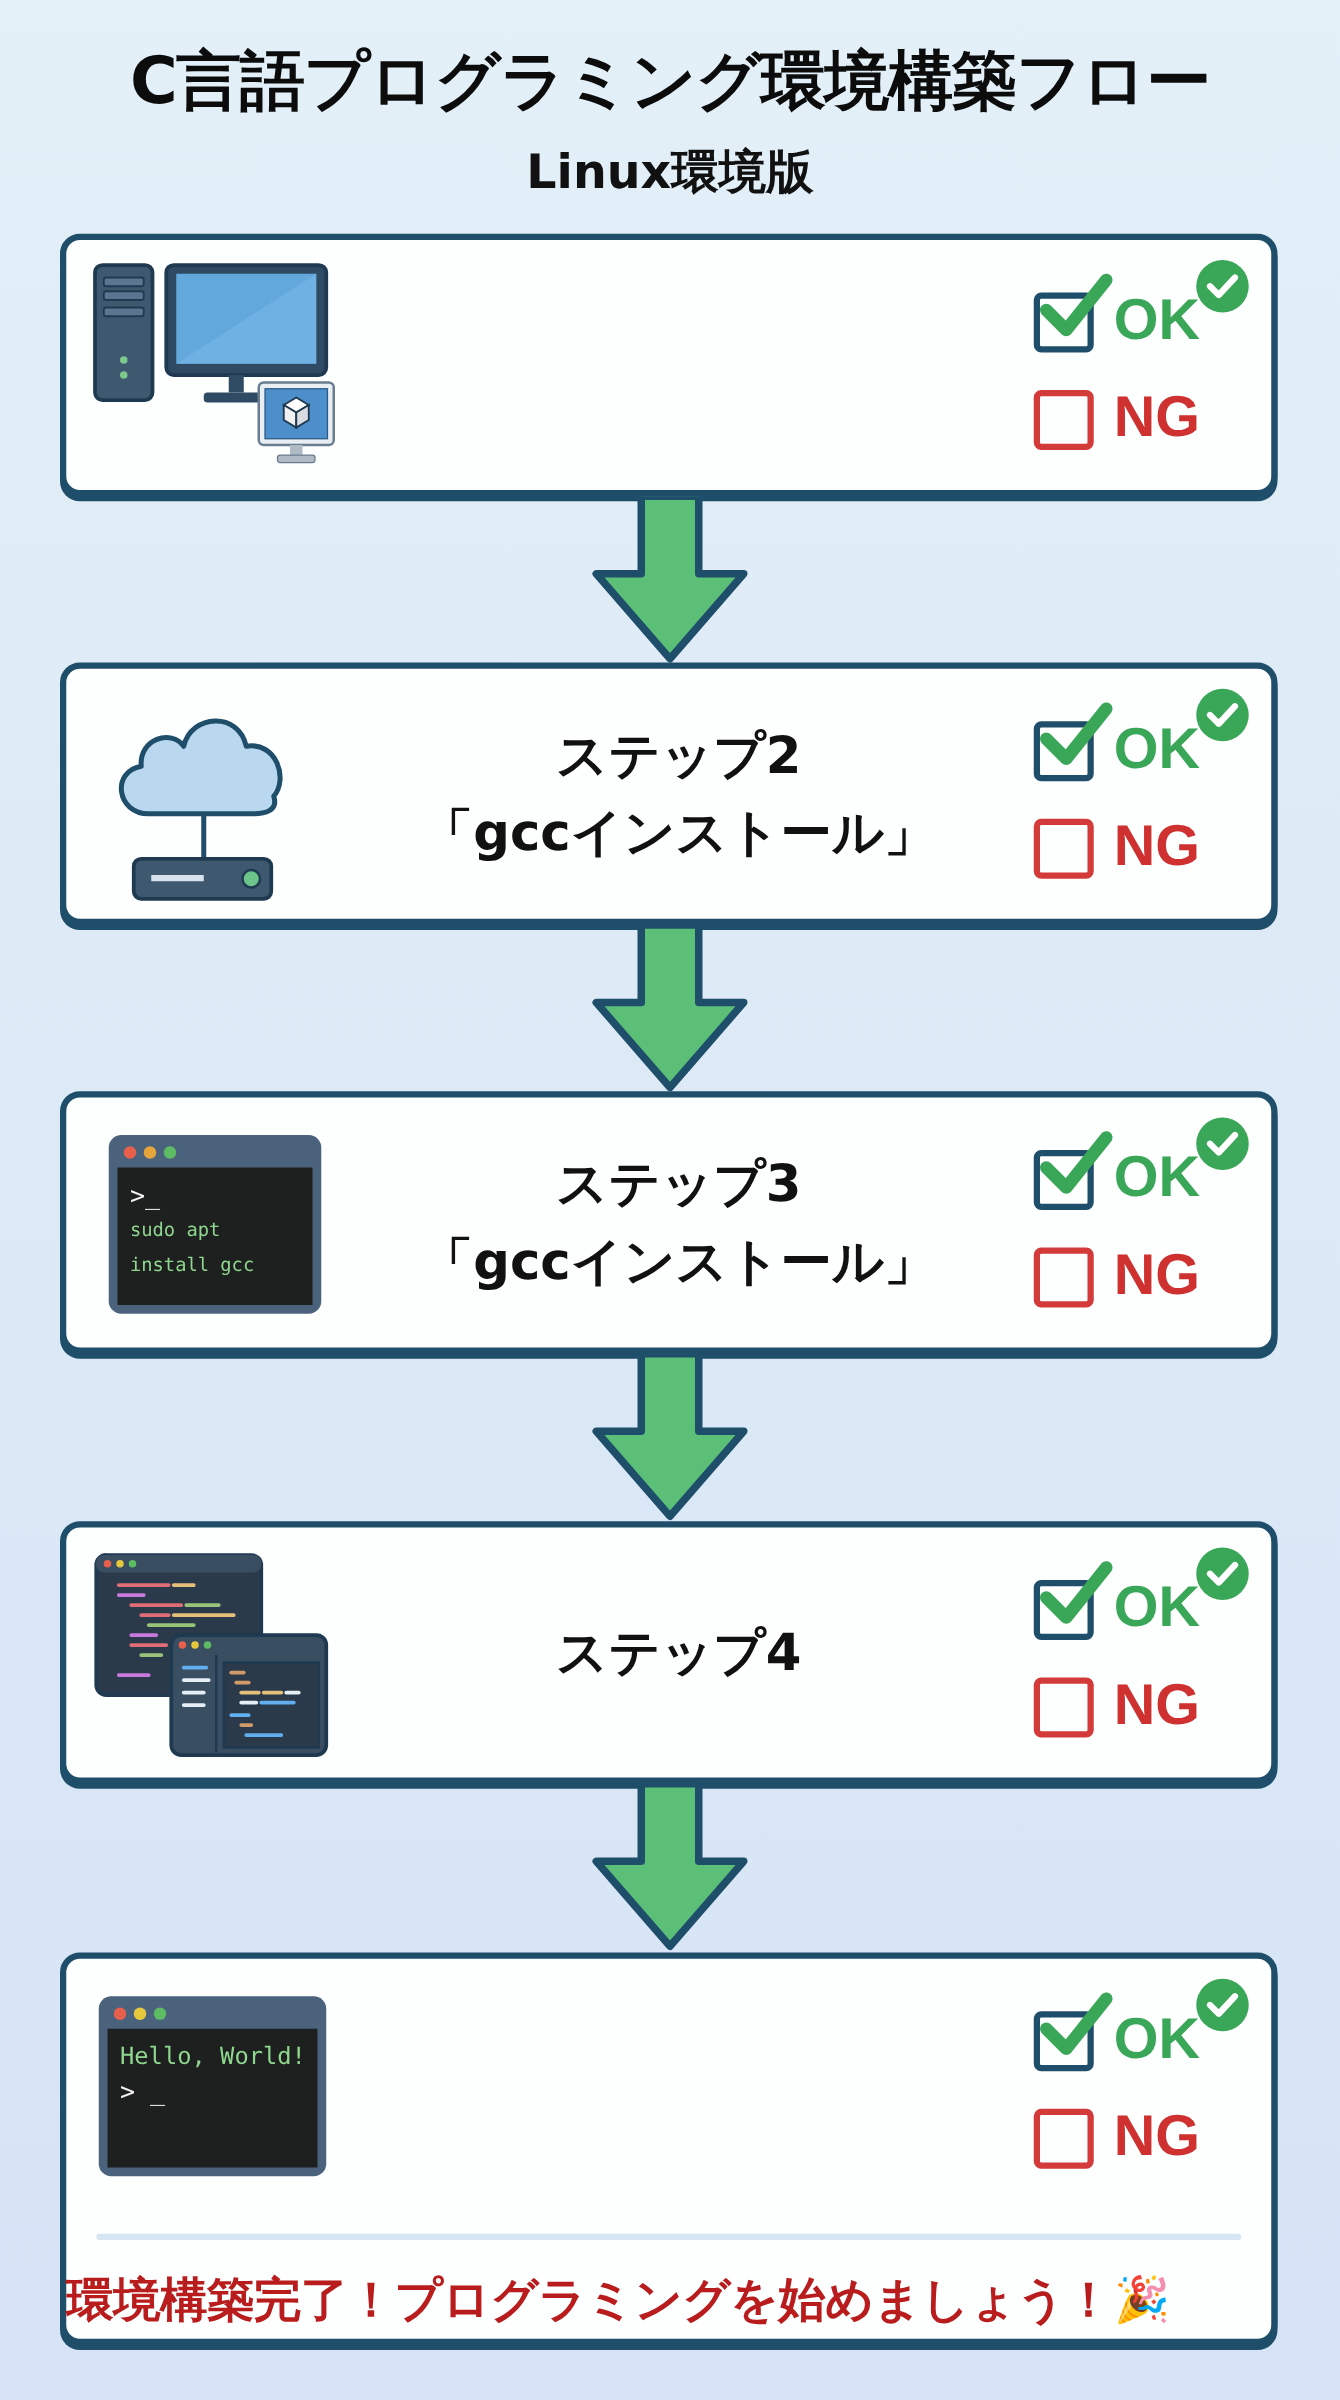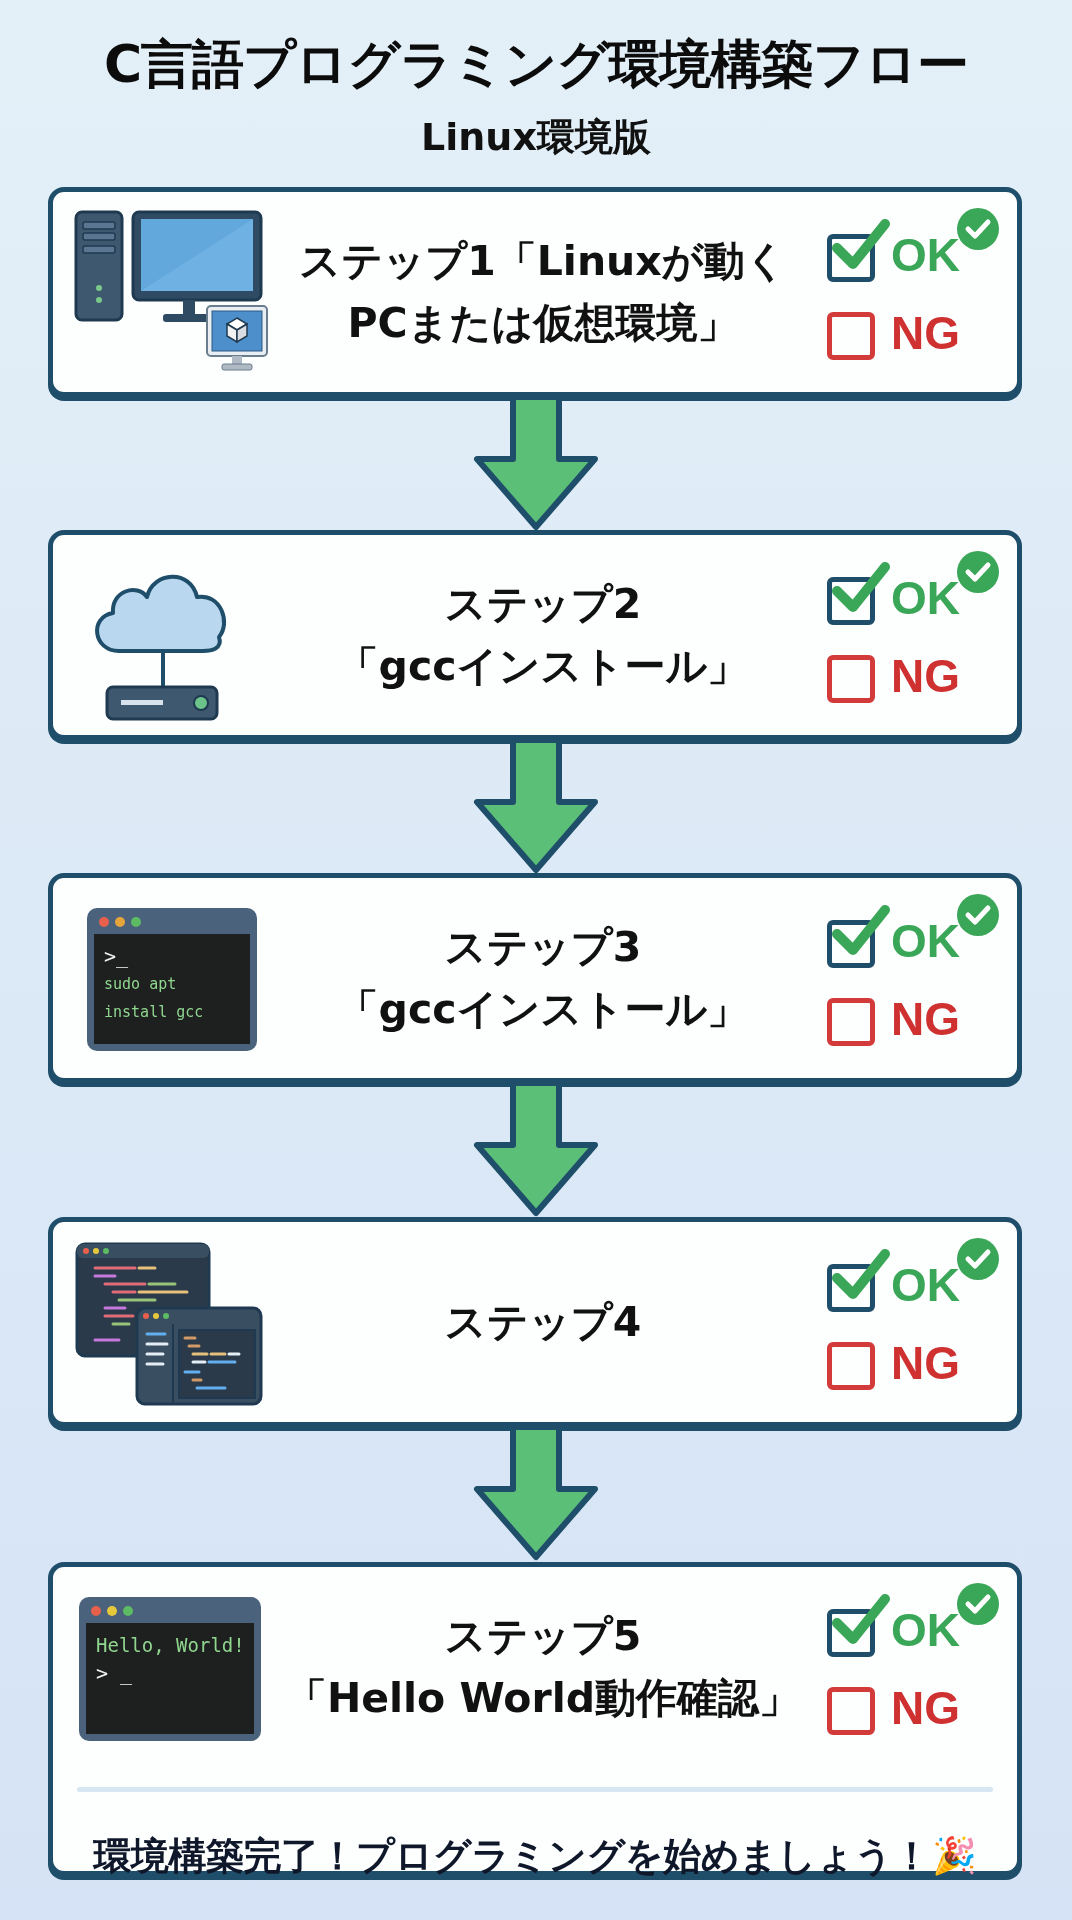--- a/index.html
+++ b/index.html
@@ -33,23 +33,23 @@
   .cb-ok { left:0; top:12px; border:5px solid #1f4e6a; }
   .cb-ng { left:0; top:90px; border:5px solid #d33a3a; }
   .lbl { position:absolute; font-weight:bold; font-size:46px; font-family:"Liberation Sans", sans-serif; }
   .lbl-ok { left:64px; top:6px; color:#3aa657; }
   .lbl-ng { left:64px; top:84px; color:#cf3030; }
   .tick { position:absolute; left:2px; top:-6px; width:62px; height:62px; }
   .badge { position:absolute; left:128px; top:-16px; width:46px; height:46px; }
   .arrow { position:absolute; left:469px; width:134px; height:134px; }
   .divider { position:absolute; left:24px; right:24px; top:220px; height:5px; background:#d6e6f3; border-radius:3px; }
   .final {
-    position:absolute; left:0; right:0; top:254px; height:70px;
-    display:flex; align-items:center; justify-content:center;
-    font-weight:bold; font-size:38px; color:#0f172a; letter-spacing:-0.5px;
+    position:absolute; left:0; right:0; top:238px; height:70px;
+    display:flex; align-items:center; 
+    font-weight:bold; font-size:38px; color:#b91c1c; letter-spacing:-0.5px;
   }
   .term {
     position:absolute; background:#4a627c; border-radius:10px; box-sizing:border-box;
   }
   .term .dots { position:absolute; left:12px; top:9px; display:flex; gap:6px; }
   .term .dot { width:10px; height:10px; border-radius:50%; }
   .term .screen {
     position:absolute; left:7px; right:7px; top:26px; bottom:7px; background:#1e1f1f;
     font-family:"DejaVu Sans Mono", "Liberation Mono", monospace; padding:8px 10px; box-sizing:border-box;
   }
@@ -77,24 +77,20 @@
       <rect x="112" y="90" width="12" height="14" fill="#2f4b64"></rect>
       <rect x="92" y="104" width="52" height="8" rx="3" fill="#2f4b64"></rect>
       <rect x="136" y="96" width="60" height="50" rx="4" fill="#e9eef3" stroke="#6a7d8f" stroke-width="2"></rect>
       <rect x="141" y="101" width="50" height="40" fill="#4d8fca" stroke="#2a5a85" stroke-width="1"></rect>
       <polygon points="166,108 176,114 166,120 156,114" fill="#fff" stroke="#1f3a50" stroke-width="1.5"></polygon>
       <polygon points="156,114 166,120 166,132 156,126" fill="#f2f2f2" stroke="#1f3a50" stroke-width="1.5"></polygon>
       <polygon points="176,114 166,120 166,132 176,126" fill="#d9dde2" stroke="#1f3a50" stroke-width="1.5"></polygon>
       <rect x="161" y="146" width="10" height="8" fill="#b0bac4"></rect>
       <rect x="151" y="154" width="30" height="6" rx="2" fill="#b0bac4" stroke="#6a7d8f" stroke-width="1"></rect>
     </svg>
-  </div>
-  <div class="step-text">
-    <div>ステップ1「Linuxが動く</div>
-    <div>PCまたは仮想環境」</div>
   </div>
   <div class="check-area">
     <div class="cb cb-ok"></div>
     <svg class="tick" viewBox="0 0 62 62">
         <path d="M8 32 L24 48 L56 8" stroke="#3aa657" stroke-width="10" fill="none" stroke-linecap="round" stroke-linejoin="round"></path>
       </svg>
     <div class="lbl lbl-ok">OK</div>
     <svg class="badge" viewBox="0 0 46 46">
         <circle cx="23" cy="23" r="21" fill="#3aa657"></circle>
         <path d="M13 23 L20 30 L33 16" stroke="#fff" stroke-width="5" fill="none" stroke-linecap="round" stroke-linejoin="round"></path>
@@ -252,24 +248,20 @@
     <div class="dots">
       <span class="dot" style="background:#e8604c"></span>
         <span class="dot" style="background:#e6c83c"></span>
         <span class="dot" style="background:#5dbb63"></span>
     </div>
     <div class="screen">
       <div class="cmd" style="font-size:19px;">Hello, World!</div>
       <div class="prompt">&gt; _</div>
     </div>
   </div>
-  <div class="step-text">
-    <div>ステップ5</div>
-    <div>「Hello World動作確認」</div>
-  </div>
   <div class="check-area">
     <div class="cb cb-ok"></div>
     <svg class="tick" viewBox="0 0 62 62">
         <path d="M8 32 L24 48 L56 8" stroke="#3aa657" stroke-width="10" fill="none" stroke-linecap="round" stroke-linejoin="round"></path>
       </svg>
     <div class="lbl lbl-ok">OK</div>
     <svg class="badge" viewBox="0 0 46 46">
         <circle cx="23" cy="23" r="21" fill="#3aa657"></circle>
         <path d="M13 23 L20 30 L33 16" stroke="#fff" stroke-width="5" fill="none" stroke-linecap="round" stroke-linejoin="round"></path>
       </svg>

